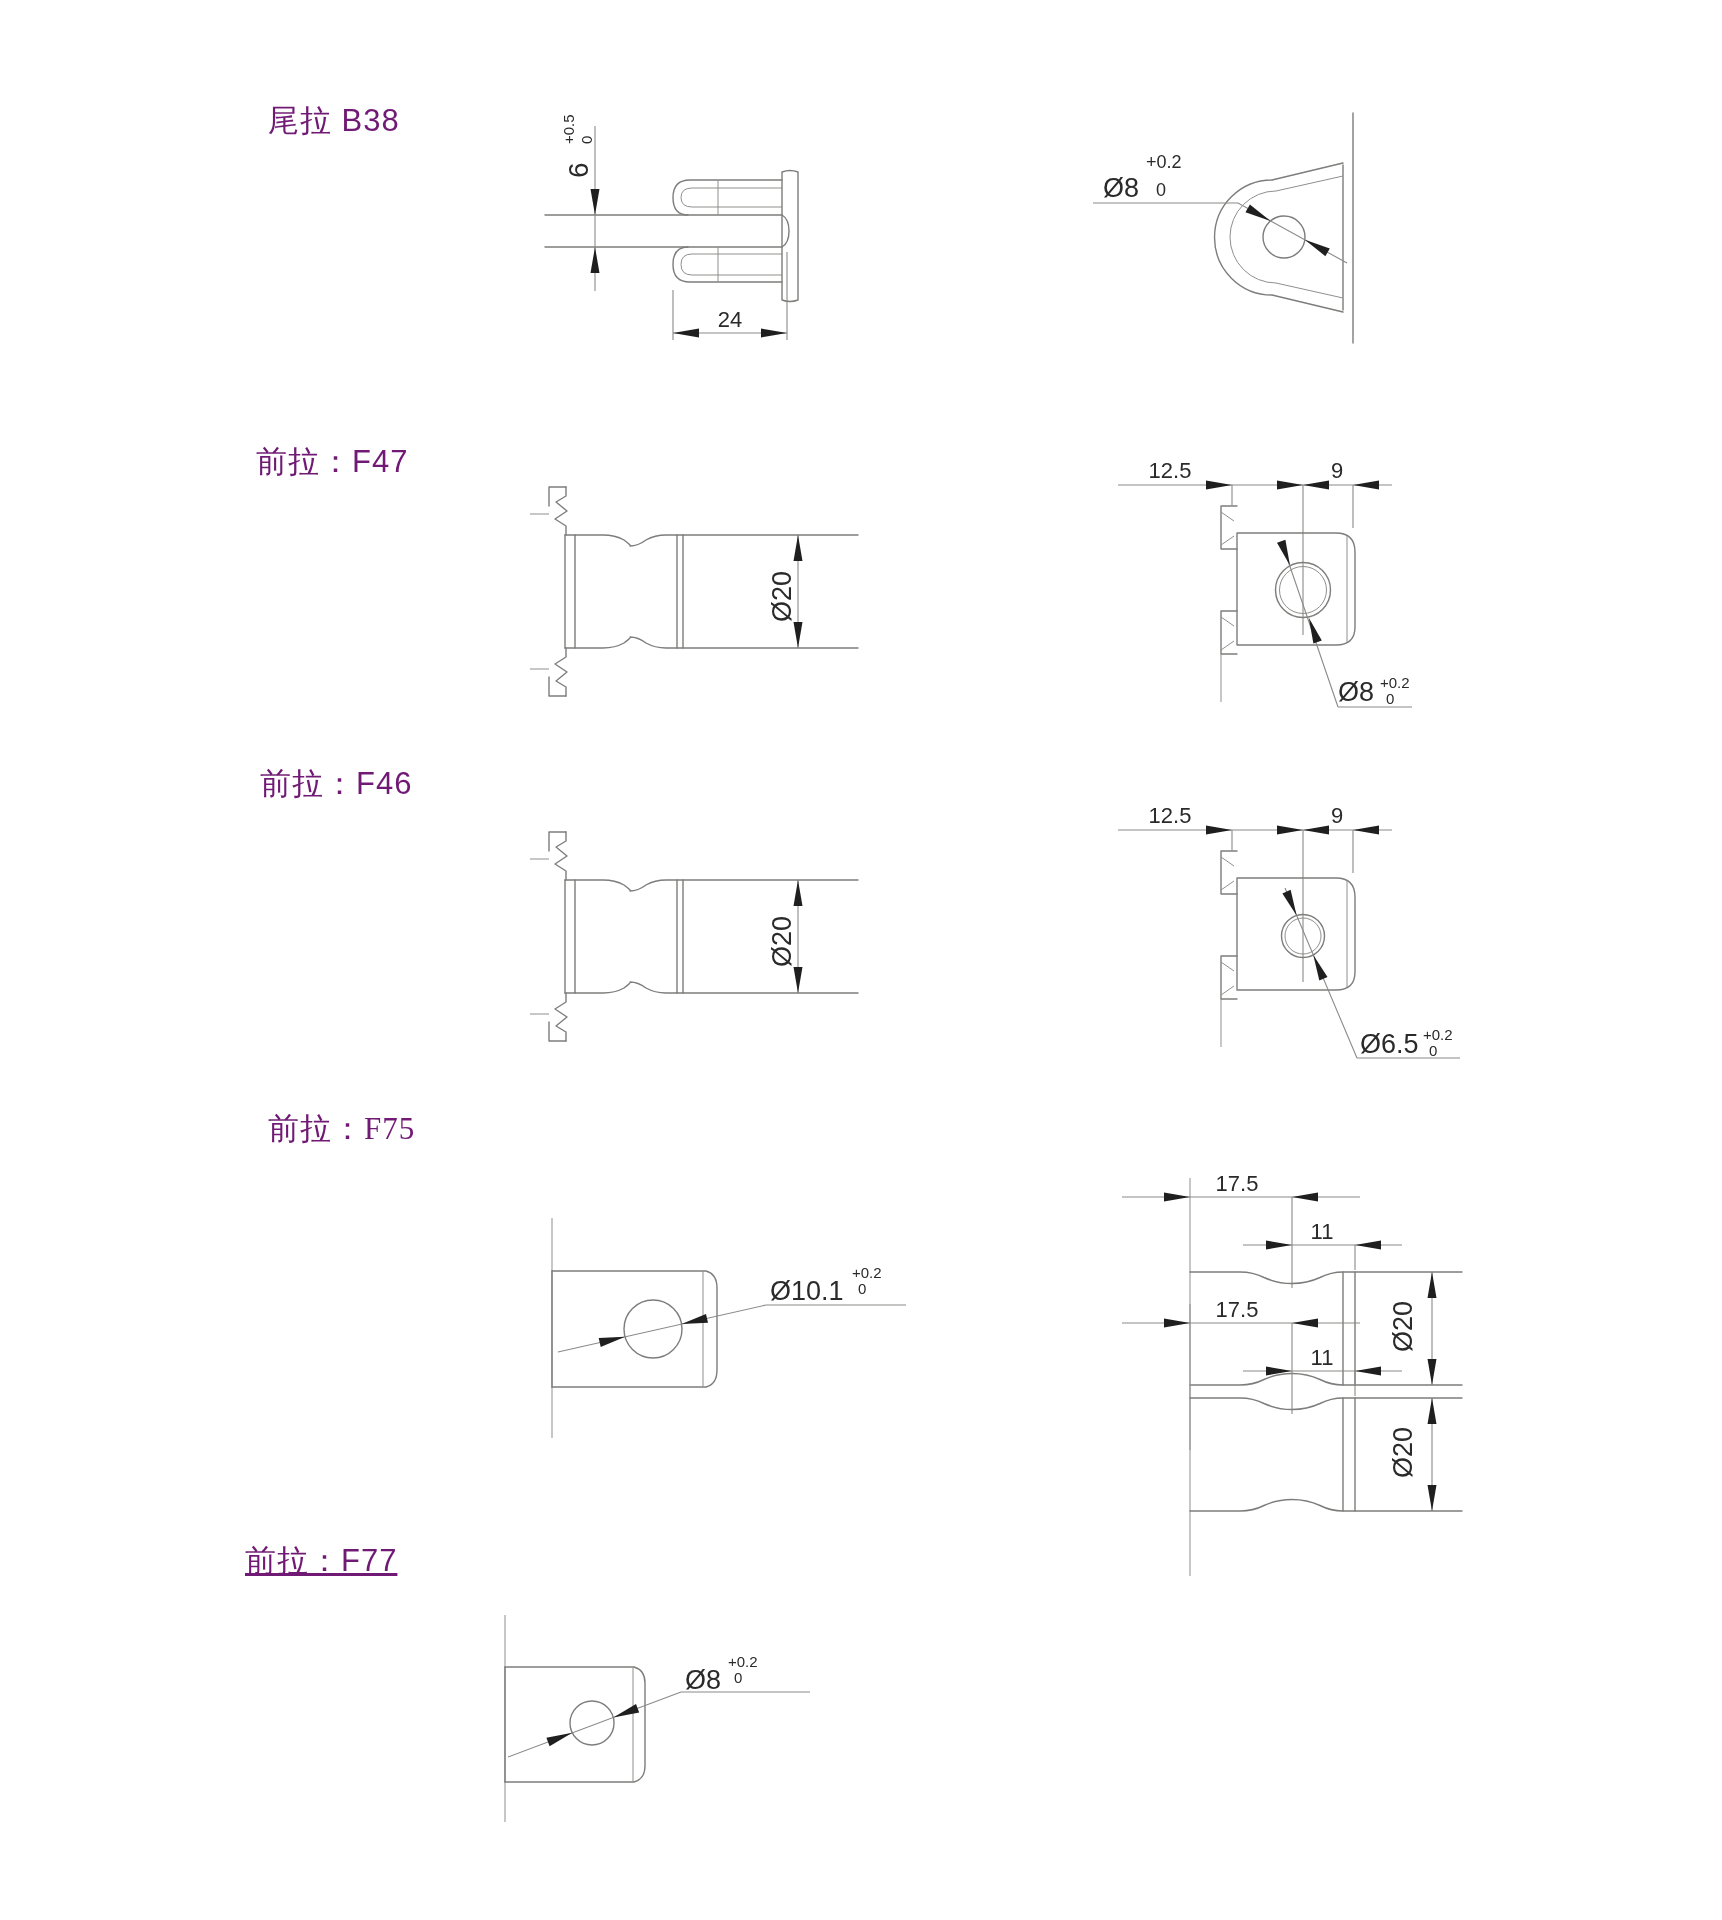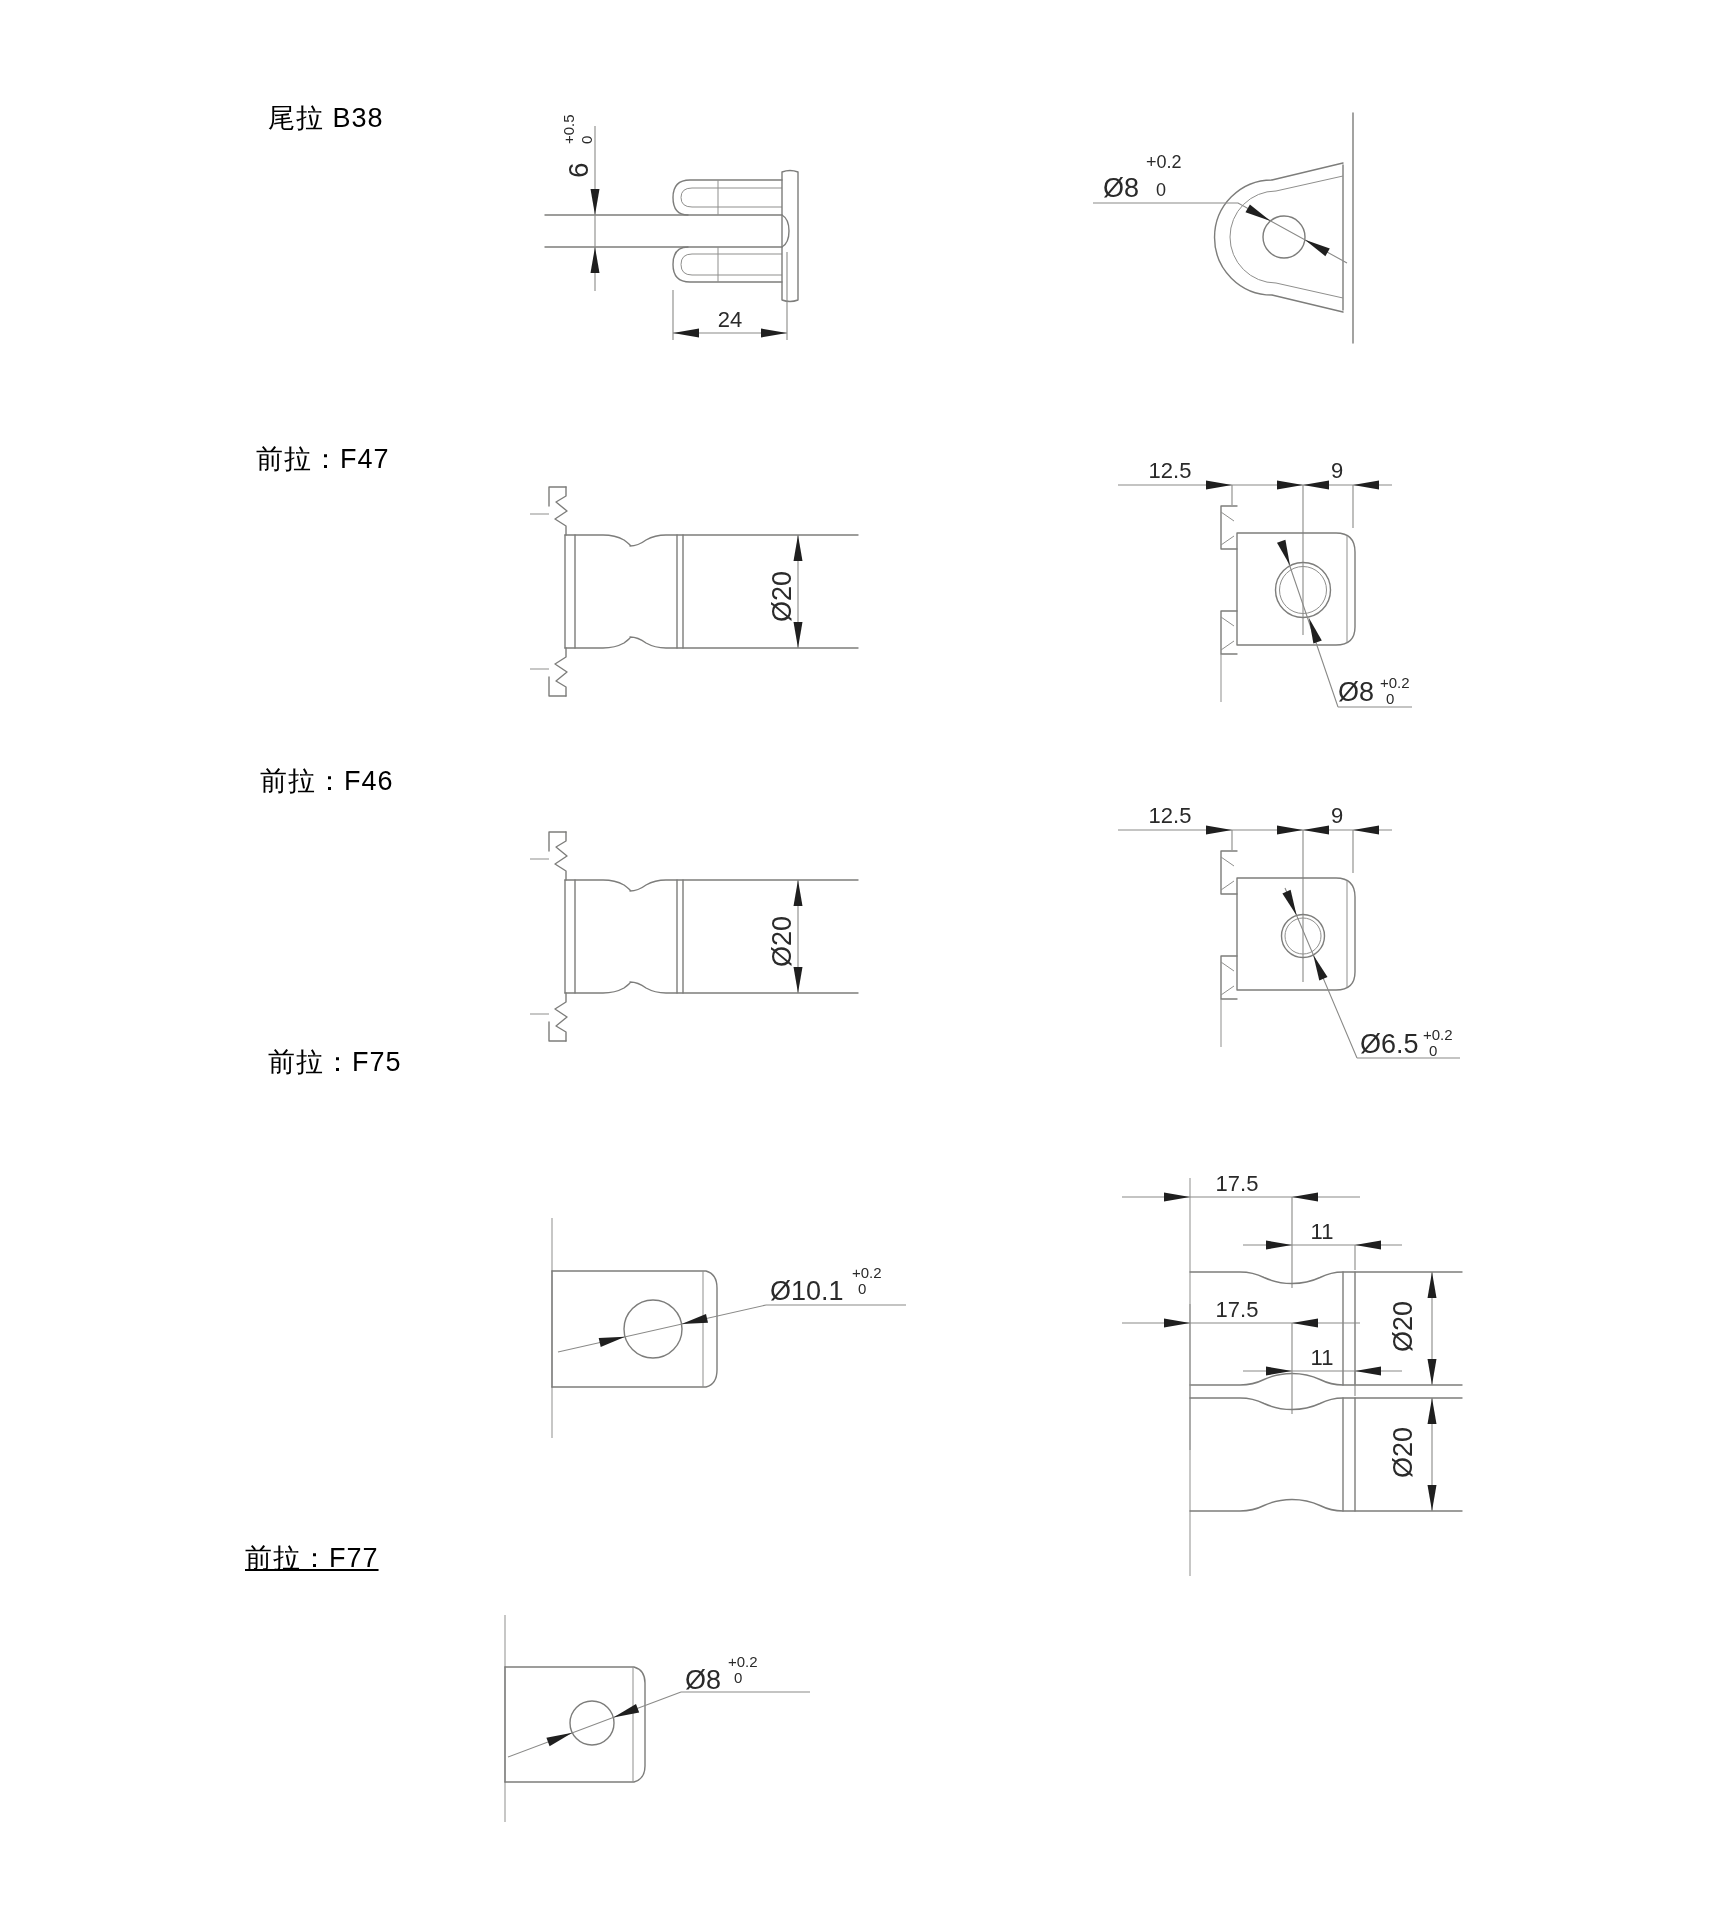--- a/index.html
+++ b/index.html
@@ -1,21 +1,21 @@
 <!DOCTYPE html>
 <html><head>
 <meta charset="utf-8">
 <style>
   html,body{margin:0;padding:0;background:#e8e8e8;}
   .canvas{
     position:relative;width:1722px;height:1920px;background:#ffffff;
     font-family:"Liberation Sans","DejaVu Sans",sans-serif;overflow:hidden;
   }
   .row-label{
-    position:absolute;font-size:27px;color:#000000;letter-spacing:1px;
+    position:absolute;font-size:31px;color:#701a75;letter-spacing:1px;
     white-space:nowrap;
   }
   svg.sheet{position:absolute;left:0;top:0;}
   
   .ol{fill:none;stroke:#7d7d7b;stroke-width:1.4;stroke-linejoin:round;stroke-linecap:round;}
   .tl{fill:none;stroke:#8f8f8d;stroke-width:1;}
   .dim{fill:none;stroke:#8a8a88;stroke-width:1.1;}
   .ar{fill:#1f1f1f;stroke:none;}
   text{fill:#2a2a2a;}
   .dt{font-size:22px;}
@@ -25,21 +25,21 @@
   .six{font-size:28px;}
 </style>
 </head>
 <body>
 
 <div class="canvas">
 
   <div class="row-label" style="left:268px;top:100px;">尾拉 B38</div>
   <div class="row-label" style="left:256px;top:441px;">前拉：F47</div>
   <div class="row-label" style="left:260px;top:763px;">前拉：F46</div>
-  <div class="row-label" style="left:268px;top:1044px;">前拉：F75</div>
+  <div class="row-label" style="left:268px;top:1108px;font-family:Liberation Serif, serif;">前拉：F75</div>
   <div class="row-label" style="left:245px;top:1540px;text-decoration:underline;">前拉：F77</div>
 
   <svg class="sheet" width="1722" height="1920" viewBox="0 0 1722 1920">
 
     <g>
 
       <path class="ol" d="M545 215 L782 215 M545 247 L782 247"></path>
       <path class="ol" d="M782 215 Q789 219 789 231 Q789 243 782 247"></path>
 
       <path class="ol" d="M782 180 L690 180 Q673 180 673 197.5 Q673 215 688 215"></path>

